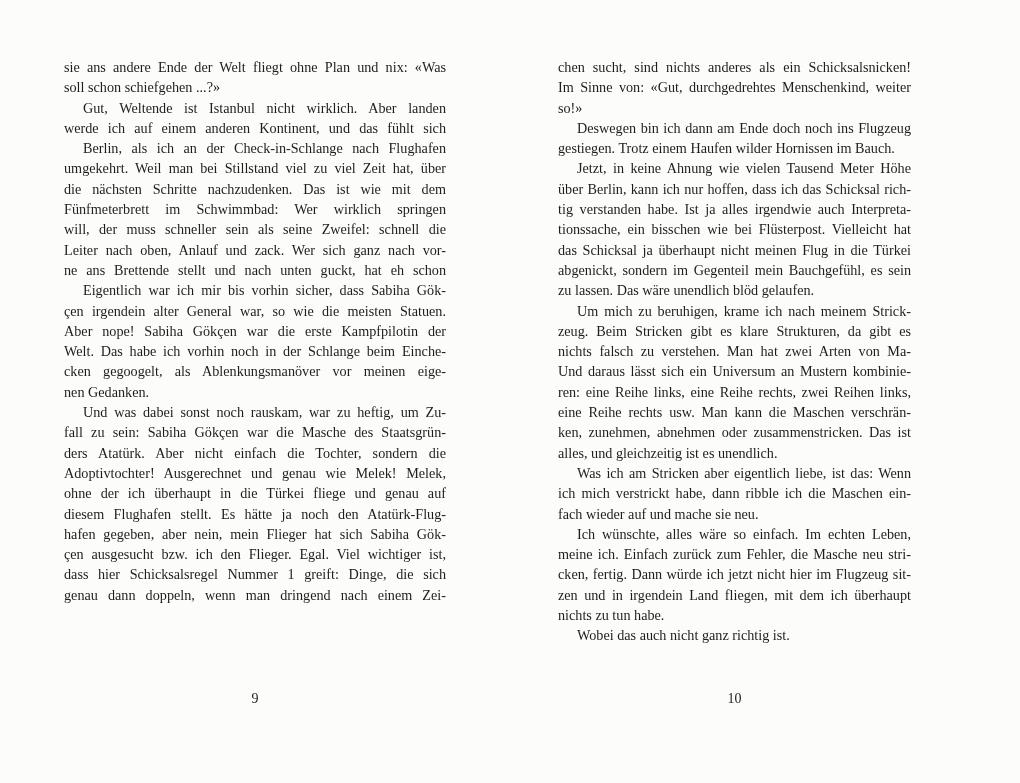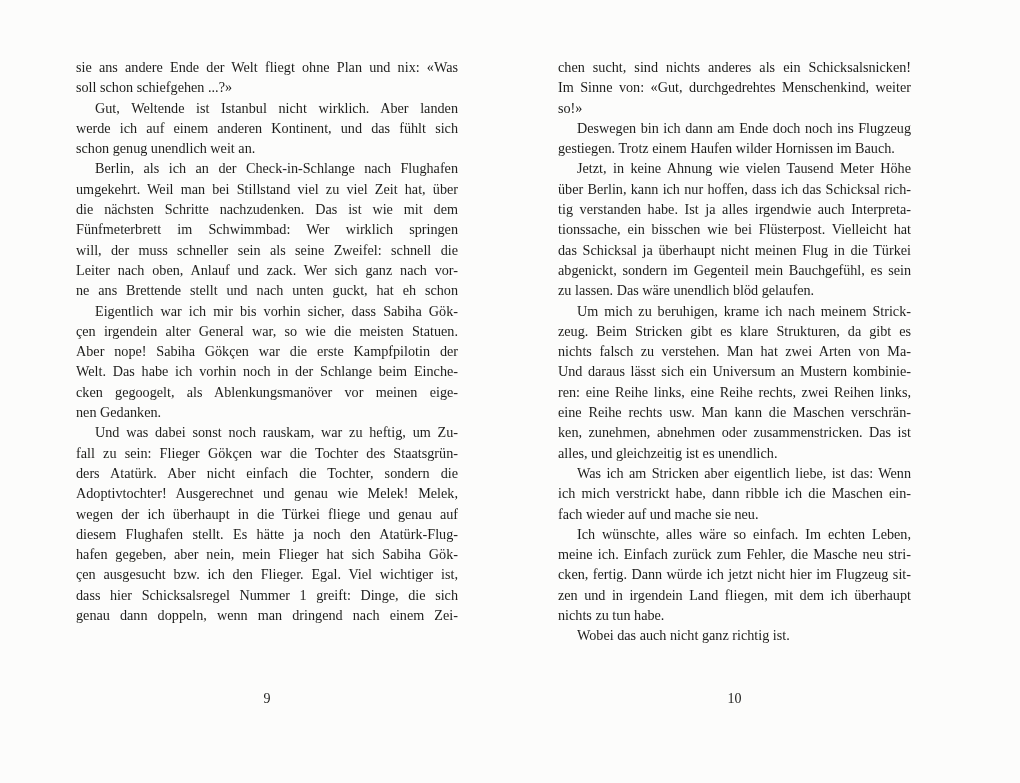--- a/index.html
+++ b/index.html
@@ -3,21 +3,21 @@
 <meta charset="utf-8">
 <style>
   :root { --paper:#fcfcfb; --ink:#1d1d1b; }
   html,body { margin:0; padding:0; }
   body { background:var(--paper); font-family:"Liberation Serif", serif; }
   .spread {
     position:relative; width:1020px; height:783px;
     background:var(--paper); overflow:hidden;
   }
   .page { position:absolute; top:0; height:100%; }
-  .page-left  { left:76px;  width:382px;text-decoration:underline; }
+  .page-left  { left:64px;  width:382px;text-decoration:underline; }
   .page-right { left:558px; width:353px; }
   .text-block { position:absolute; top:57px; left:0; right:0; }
   .line {
     font-family:"Liberation Serif", serif;
     font-size:14.2px; line-height:20.3px; color:var(--ink);
     text-align:justify; text-align-last:justify;
   }
   .line.end    { text-align-last:left; }
   .line.indent { text-indent:19px; }
   .pagenum {
@@ -30,39 +30,38 @@
 <body>
 
 <div class="spread">
 
   <section class="page page-left">
     <div class="text-block">
         <div class="line">sie ans andere Ende der Welt fliegt ohne Plan und nix: «Was</div>
         <div class="line end">soll schon schiefgehen ...?»</div>
         <div class="line indent">Gut, Weltende ist Istanbul nicht wirklich. Aber landen</div>
         <div class="line">werde ich auf einem anderen Kontinent, und das fühlt sich</div>
-        <div class="line end">schon genug unendlich weit an.</div>
         <div class="line indent">Berlin, als ich an der Check-in-Schlange nach Flughafen</div>
         <div class="line">umgekehrt. Weil man bei Stillstand viel zu viel Zeit hat, über</div>
         <div class="line">die nächsten Schritte nachzudenken. Das ist wie mit dem</div>
         <div class="line">Fünfmeterbrett im Schwimmbad: Wer wirklich springen</div>
         <div class="line">will, der muss schneller sein als seine Zweifel: schnell die</div>
         <div class="line">Leiter nach oben, Anlauf und zack. Wer sich ganz nach vor-</div>
         <div class="line">ne ans Brettende stellt und nach unten guckt, hat eh schon</div>
         <div class="line indent">Eigentlich war ich mir bis vorhin sicher, dass Sabiha Gök-</div>
         <div class="line">çen irgendein alter General war, so wie die meisten Statuen.</div>
         <div class="line">Aber nope! Sabiha Gökçen war die erste Kampfpilotin der</div>
         <div class="line">Welt. Das habe ich vorhin noch in der Schlange beim Einche-</div>
         <div class="line">cken gegoogelt, als Ablenkungsmanöver vor meinen eige-</div>
         <div class="line end">nen Gedanken.</div>
         <div class="line indent">Und was dabei sonst noch rauskam, war zu heftig, um Zu-</div>
-        <div class="line">fall zu sein: Flieger Gökçen war die Tochter des Staatsgrün-</div>
+        <div class="line">fall zu sein: Sabiha Gökçen war die Masche des Staatsgrün-</div>
         <div class="line">ders Atatürk. Aber nicht einfach die Tochter, sondern die</div>
         <div class="line">Adoptivtochter! Ausgerechnet und genau wie Melek! Melek,</div>
-        <div class="line">wegen der ich überhaupt in die Türkei fliege und genau auf</div>
+        <div class="line">ohne der ich überhaupt in die Türkei fliege und genau auf</div>
         <div class="line">diesem Flughafen stellt. Es hätte ja noch den Atatürk-Flug-</div>
         <div class="line">hafen gegeben, aber nein, mein Flieger hat sich Sabiha Gök-</div>
         <div class="line">çen ausgesucht bzw. ich den Flieger. Egal. Viel wichtiger ist,</div>
         <div class="line">dass hier Schicksalsregel Nummer 1 greift: Dinge, die sich</div>
         <div class="line">genau dann doppeln, wenn man dringend nach einem Zei-</div>
       </div>
     <div class="pagenum">9</div>
   </section>
 
   <section class="page page-right">

